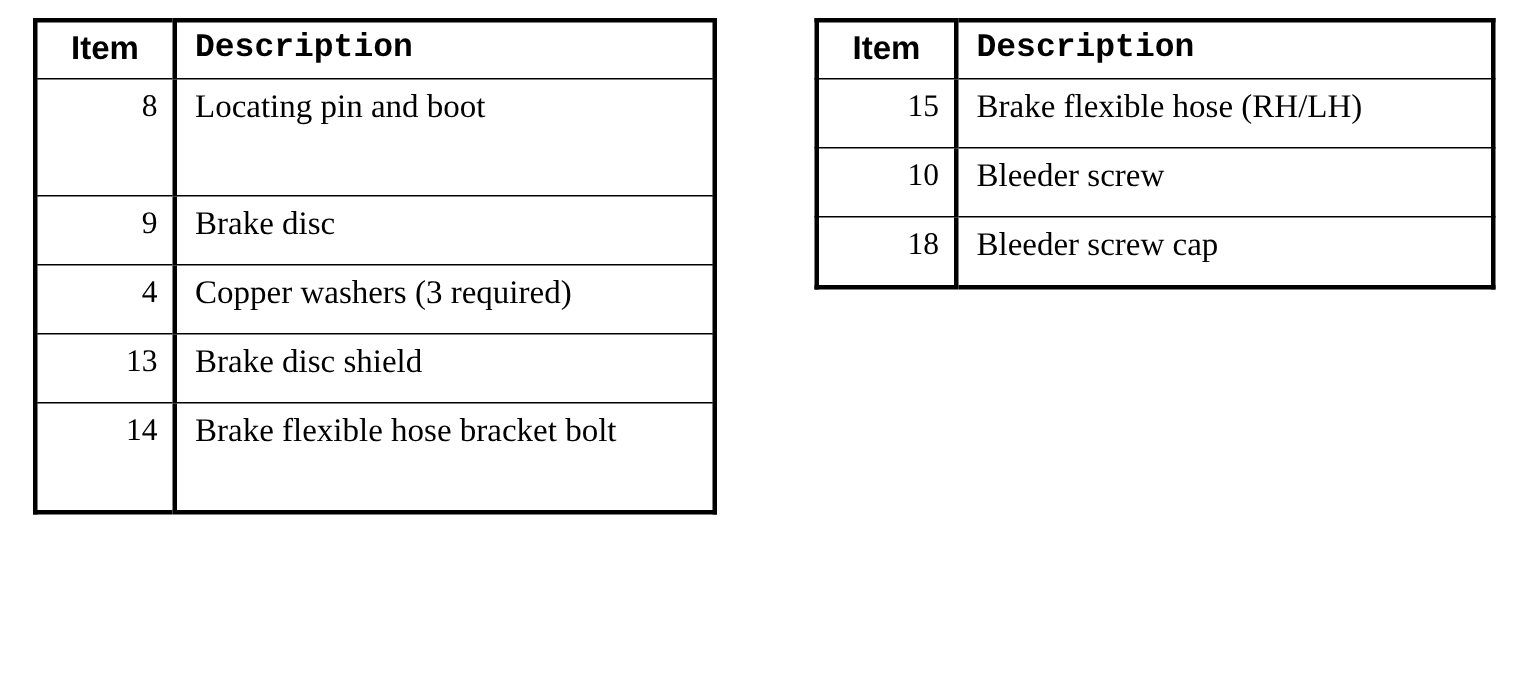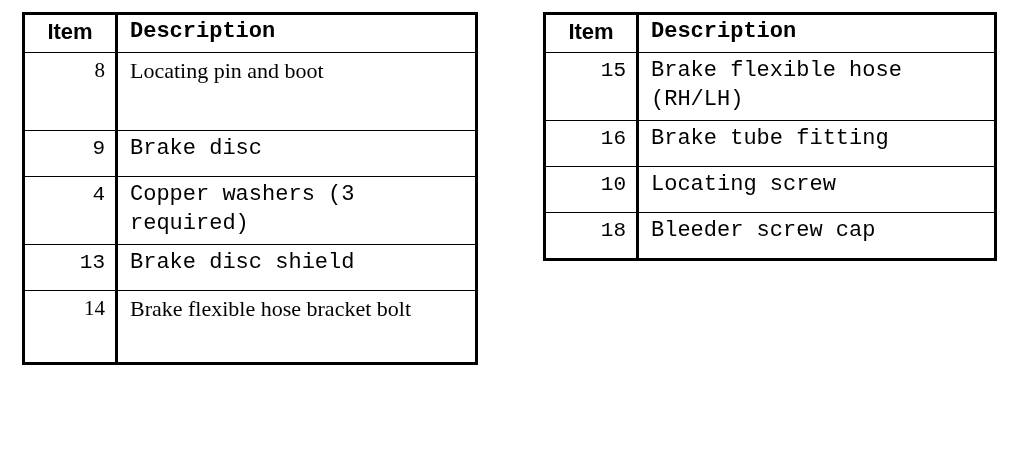--- a/index.html
+++ b/index.html
@@ -74,21 +74,21 @@
     font-weight: normal;
     font-size: 22px;
     line-height: 29px;
   }
   tbody td.col-item {
     font-size: 21px;
   }
 
   
   tr.row-tall td   { height: 68px; }
-  tr.row-normal td { height: 36px; font-family: Liberation Mono, monospace; }
+  tr.row-normal td { height: 36px; }
   tr.row-wrap td   { height: 62px; }
 </style>
 </head>
 <body>
 
 <table class="parts-table" id="table-left">
   <thead>
     <tr>
       <th class="col-item">Item</th>
       <th class="col-desc">Description</th>
@@ -124,25 +124,21 @@
       <th class="col-item">Item</th>
       <th class="col-desc">Description</th>
     </tr>
   </thead>
   <tbody>
     <tr class="row-normal">
       <td class="col-item">15</td>
       <td class="col-desc">Brake flexible hose (RH/LH)</td>
     </tr>
     <tr class="row-normal">
-      <td class="col-item">16</td>
-      <td class="col-desc">Brake tube fitting</td>
-    </tr>
-    <tr class="row-normal">
       <td class="col-item">10</td>
-      <td class="col-desc">Locating screw</td>
+      <td class="col-desc">Bleeder screw</td>
     </tr>
     <tr class="row-normal">
       <td class="col-item">18</td>
       <td class="col-desc">Bleeder screw cap</td>
     </tr>
   </tbody>
 </table>
 
 </body></html>

